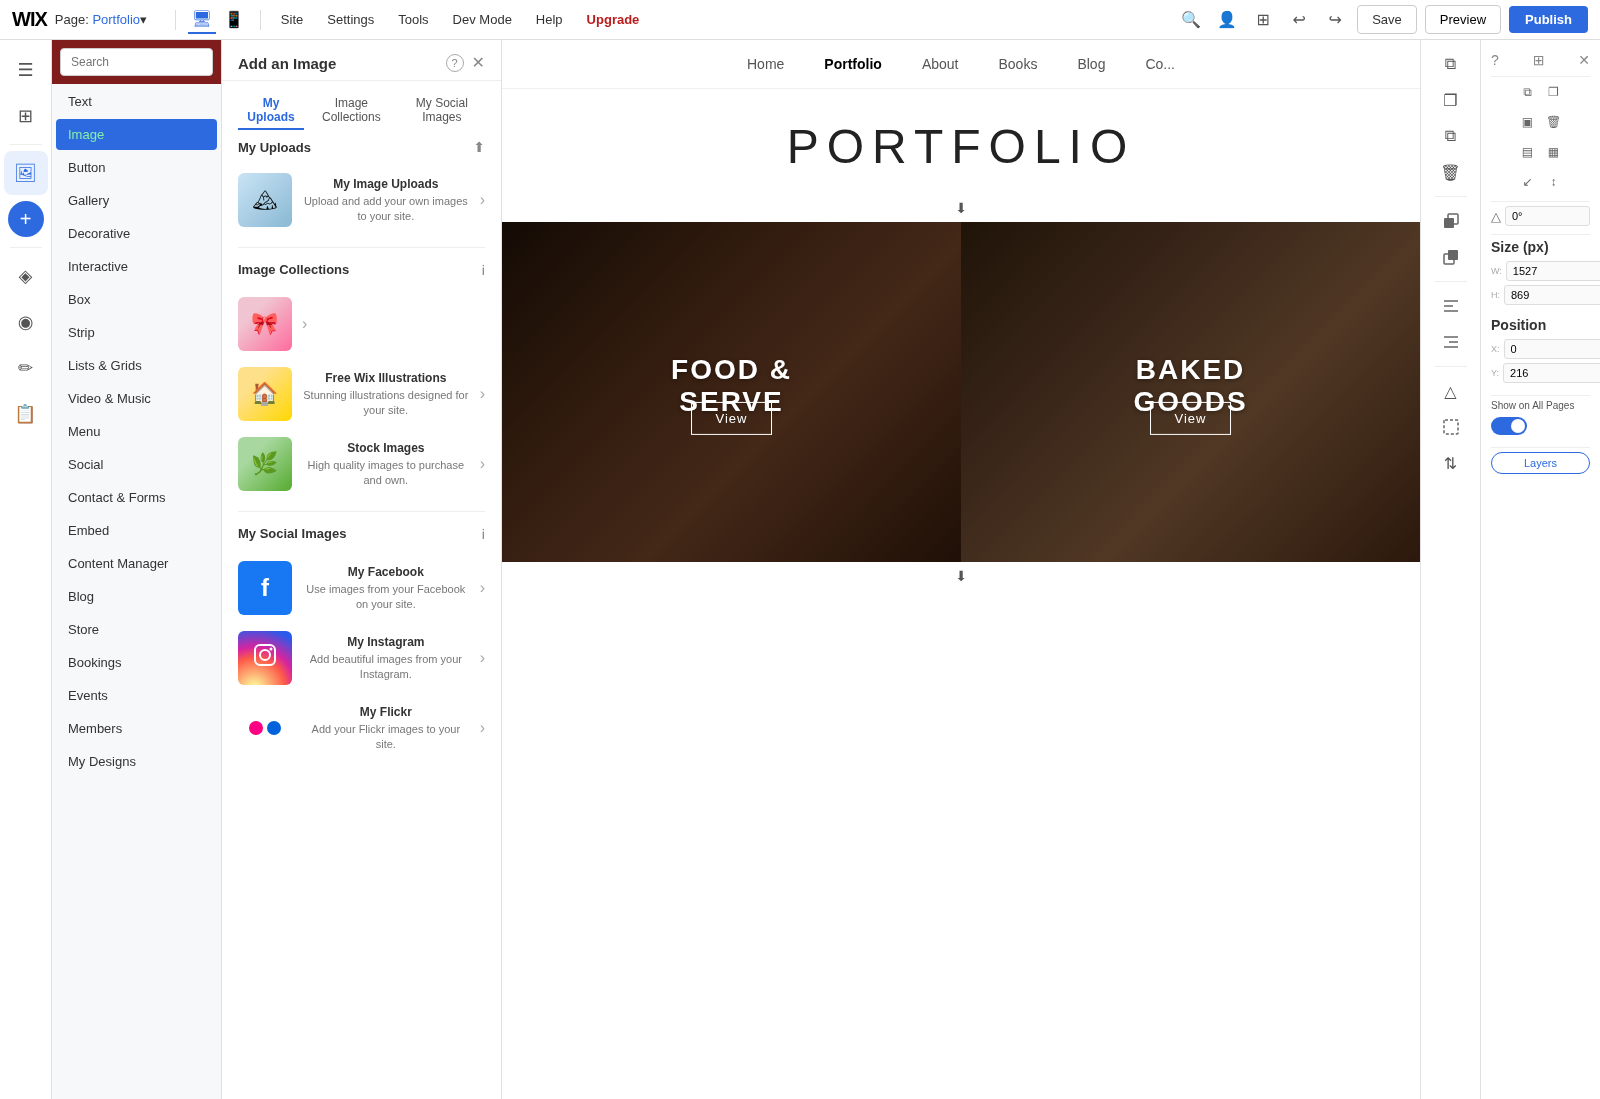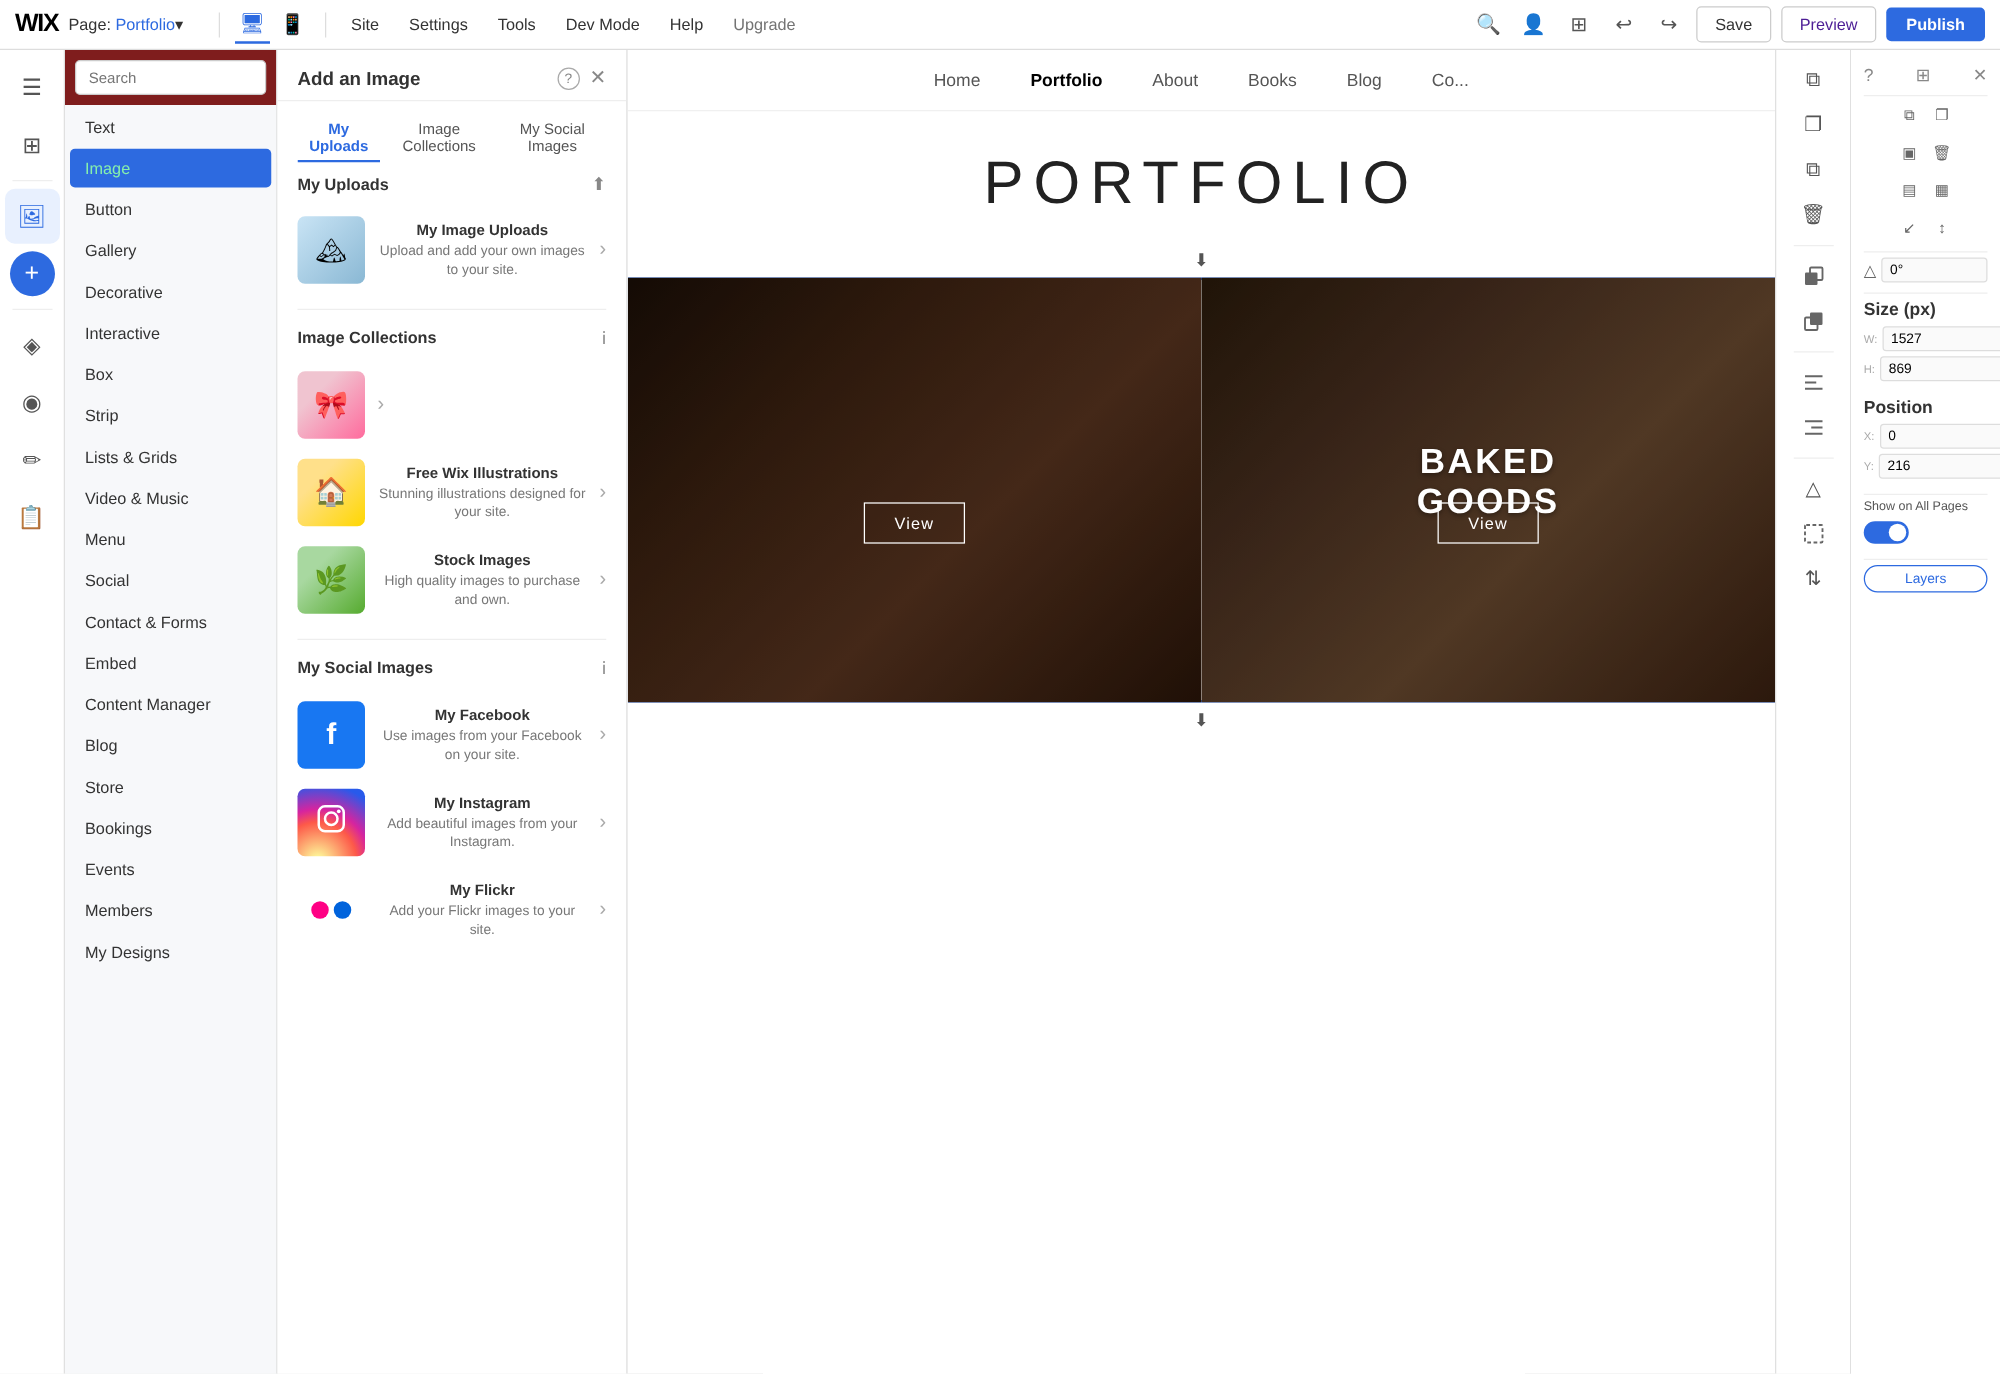--- a/index.html
+++ b/index.html
@@ -11,21 +11,21 @@
       background: #fff; border-bottom: 1px solid #ddd;
       padding: 0 12px; gap: 8px; position: relative; z-index: 100;
     }
     .topbar-page { display: flex; align-items: center; gap: 0; font-size: 13px; color: #333; cursor: pointer; margin-right: 16px; }
     .topbar-page .page-name { color: #2d6ae0; }
     .topbar-sep { width: 1px; height: 20px; background: #ddd; margin: 0 4px; }
     .topbar-nav-item { font-size: 13px; color: #333; cursor: pointer; padding: 0 8px; }
     .topbar-right { margin-left: auto; display: flex; align-items: center; gap: 8px; }
     .topbar-icon-btn { width: 28px; height: 28px; display: flex; align-items: center; justify-content: center; cursor: pointer; color: #555; font-size: 16px; border-radius: 4px; }
     .topbar-save-btn { font-size: 13px; padding: 6px 14px; border: 1px solid #ccc; border-radius: 4px; background: #fff; cursor: pointer; color: #333; }
-    .topbar-preview-btn { font-size: 13px; padding: 6px 14px; border: 1px solid #ccc; border-radius: 4px; background: #fff; cursor: pointer; color: #4c1d95; }
+    .topbar-preview-btn { font-size: 13px; padding: 6px 14px; border: 1px solid #ccc; border-radius: 4px; background: #fff; cursor: pointer; color: #000000; }
     .topbar-publish-btn { font-size: 13px; padding: 6px 16px; border: none; border-radius: 4px; background: #2d6ae0; color: #fff; cursor: pointer; font-weight: 600; }
     .device-btn { display: flex; align-items: center; gap: 4px; }
     .device-btn button { background: none; border: none; cursor: pointer; padding: 4px; color: #555; font-size: 16px; }
     .device-btn button.active { color: #2d6ae0; border-bottom: 2px solid #2d6ae0; }
 
     
     .main-layout { display: flex; height: calc(100vh - 40px); }
 
     
     .left-sidebar {
@@ -203,22 +203,22 @@
       text-align: center; margin-top: 4px;
     }
 
     
     .wix-logo {
       font-weight: 900; font-size: 20px; color: #000; letter-spacing: -1px;
       display: flex; align-items: center;
     }
 
     .upgrade-btn {
-      font-size: 13px; color: #737373; cursor: pointer; padding: 0 8px;
-      font-weight: 400;
+      font-size: 13px; color: #b91c1c; cursor: pointer; padding: 0 8px;
+      font-weight: 700;
     }
 
     
     .help-circle {
       width: 18px; height: 18px; border-radius: 50%; border: 1.5px solid #aaa;
       display: flex; align-items: center; justify-content: center;
       font-size: 11px; color: #888; cursor: pointer;
     }
     .close-x { font-size: 18px; color: #888; cursor: pointer; line-height: 1; }
     .mini-icon-cell {
@@ -459,20 +459,26 @@
         <span class="canvas-toolbar-icon">⬇</span>
       </div>
 
       <div style="position:relative;">
         <div class="canvas-select-handle"></div>
         <div class="portfolio-grid">
 
           <div class="portfolio-cell">
             <div class="portfolio-cell-bg cell-food" style="background: linear-gradient(135deg, #1a0e06 0%, #3d2211 30%, #5a3520 60%, #2a1508 100%); position:absolute; top:0; left:0; width:100%; height:100%;">
             </div>
+            <div class="portfolio-cell-label">
+              <h2>
+                <span>FOOD &amp;</span><br>
+                <span>SERVE</span>
+              </h2>
+            </div>
             <button class="portfolio-view-btn">View</button>
           </div>
 
           <div class="portfolio-cell">
             <div class="portfolio-cell-bg cell-baked" style="background: linear-gradient(135deg, #2a1a0a 0%, #4a3020 30%, #6a4a30 60%, #3a2010 100%); position:absolute; top:0; left:0; width:100%; height:100%;">
             </div>
             <div class="portfolio-cell-label">
               <h2>BAKED GOODS</h2>
             </div>
             <button class="portfolio-view-btn">View</button>

